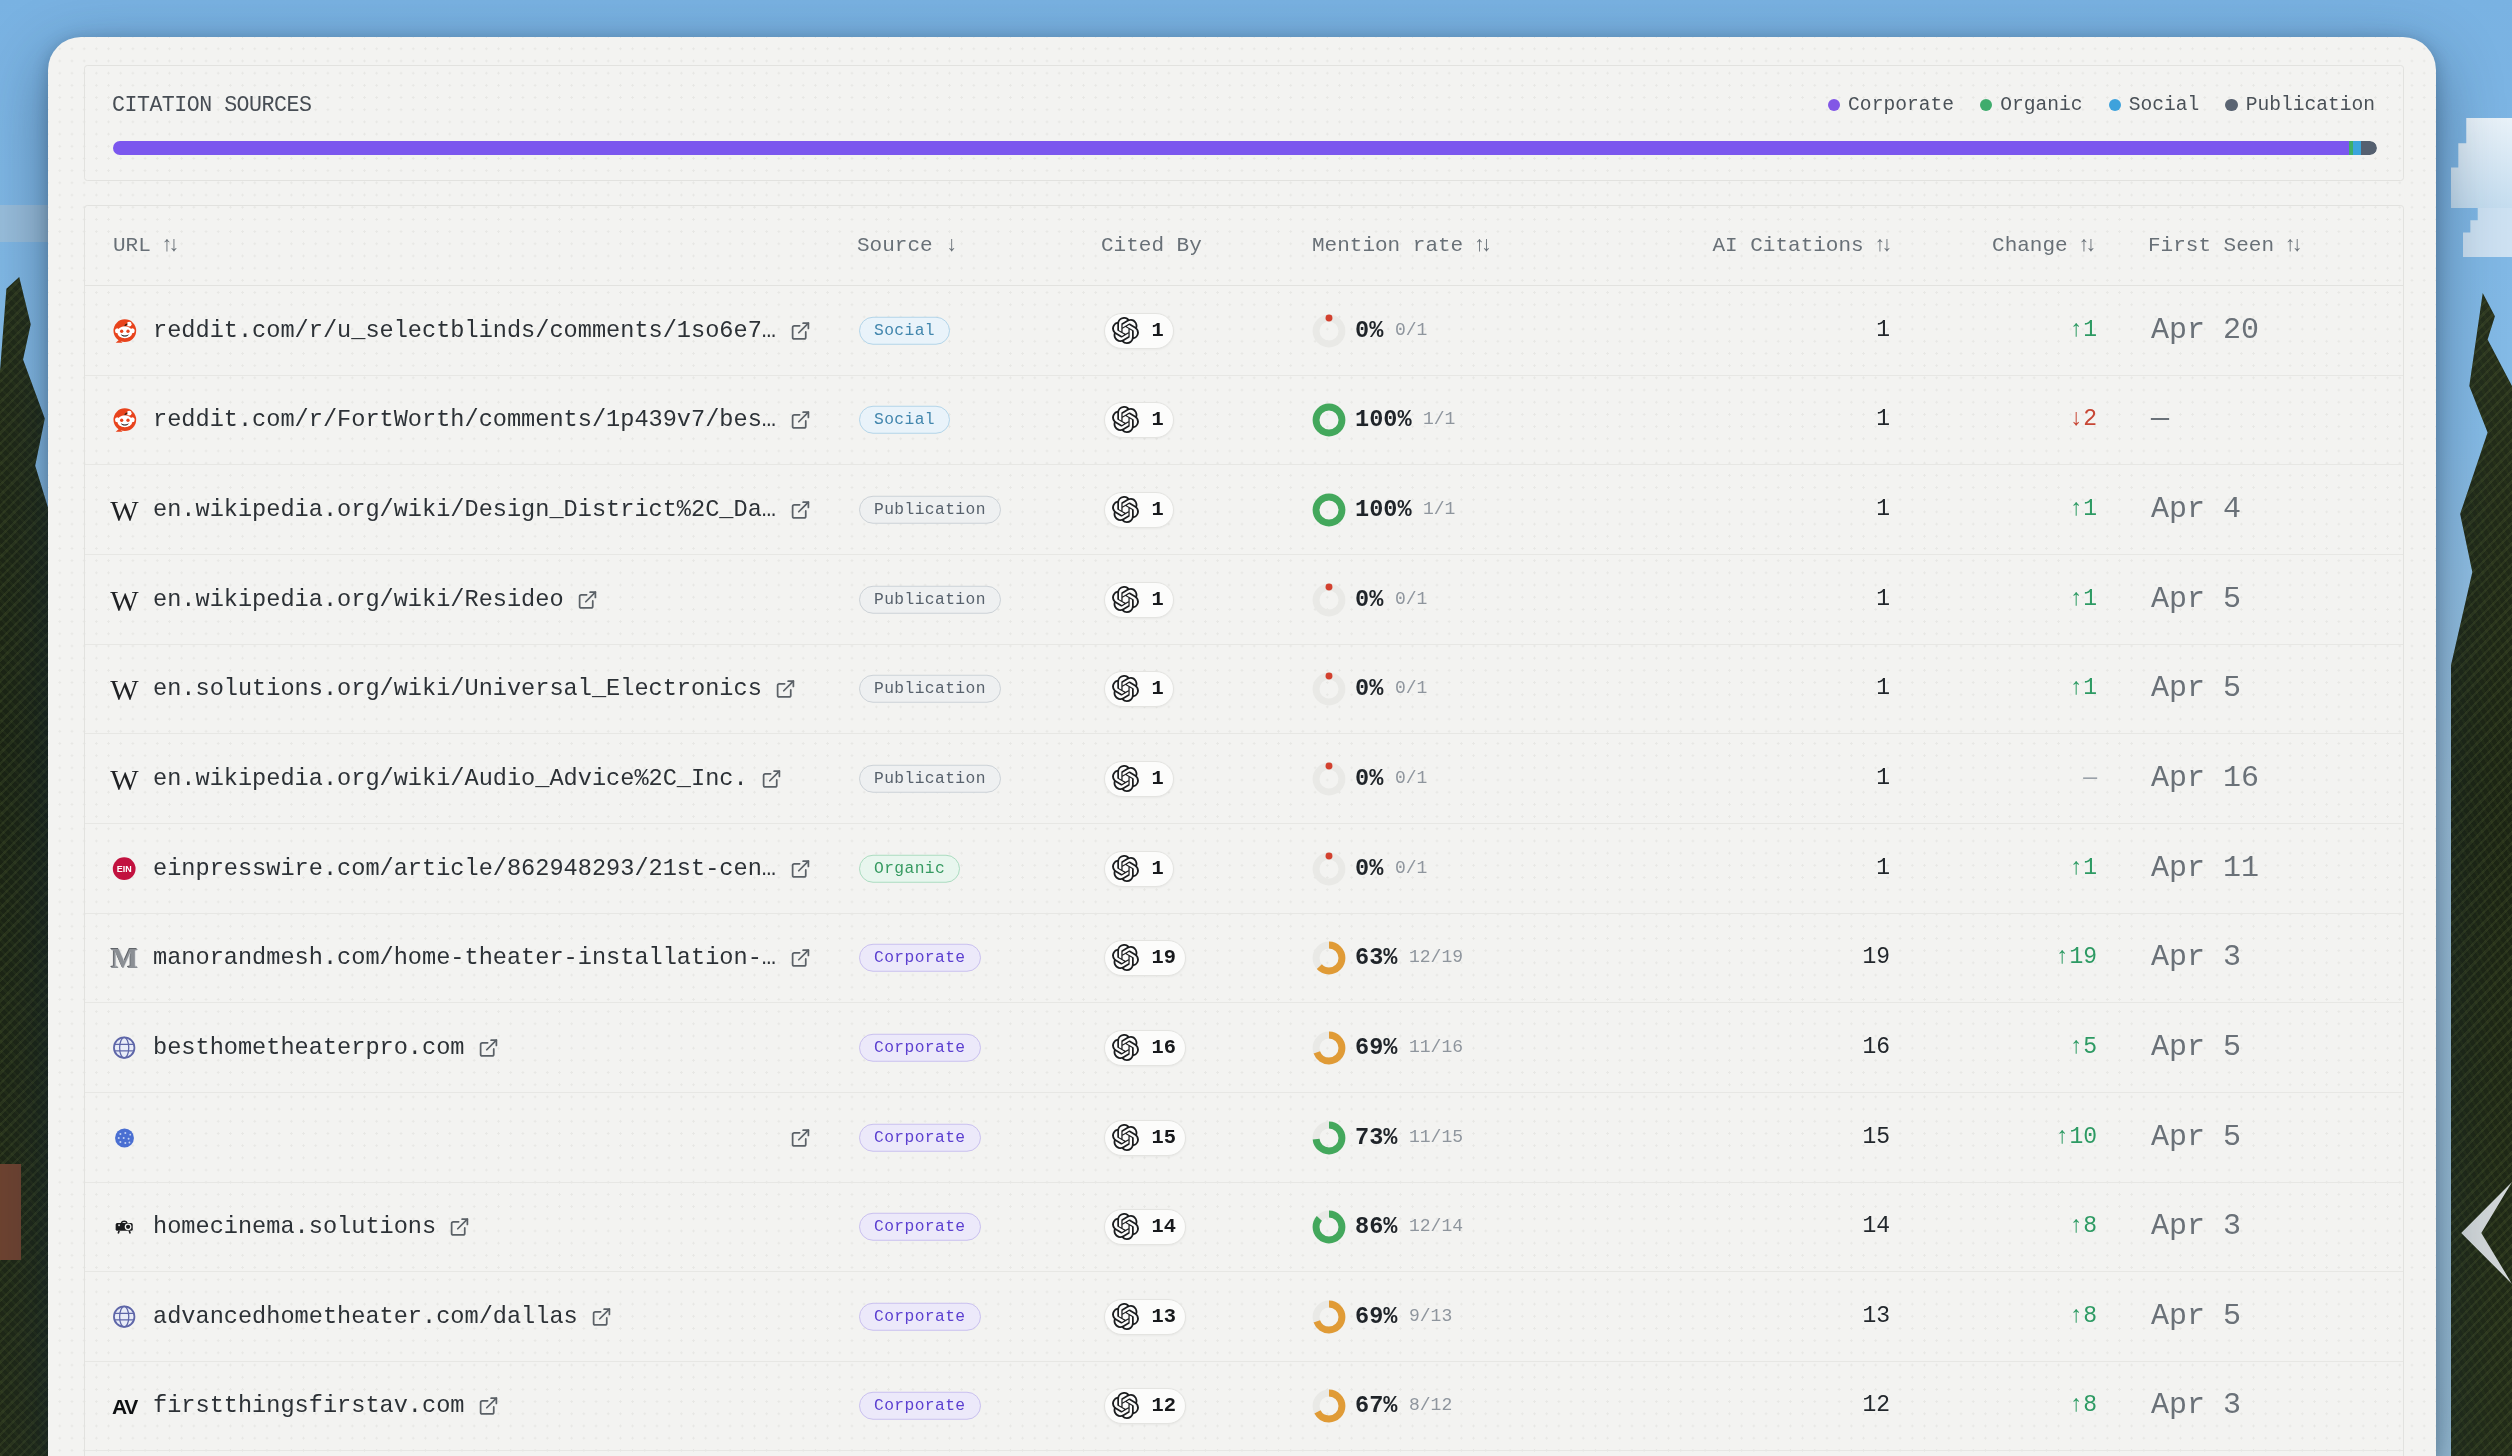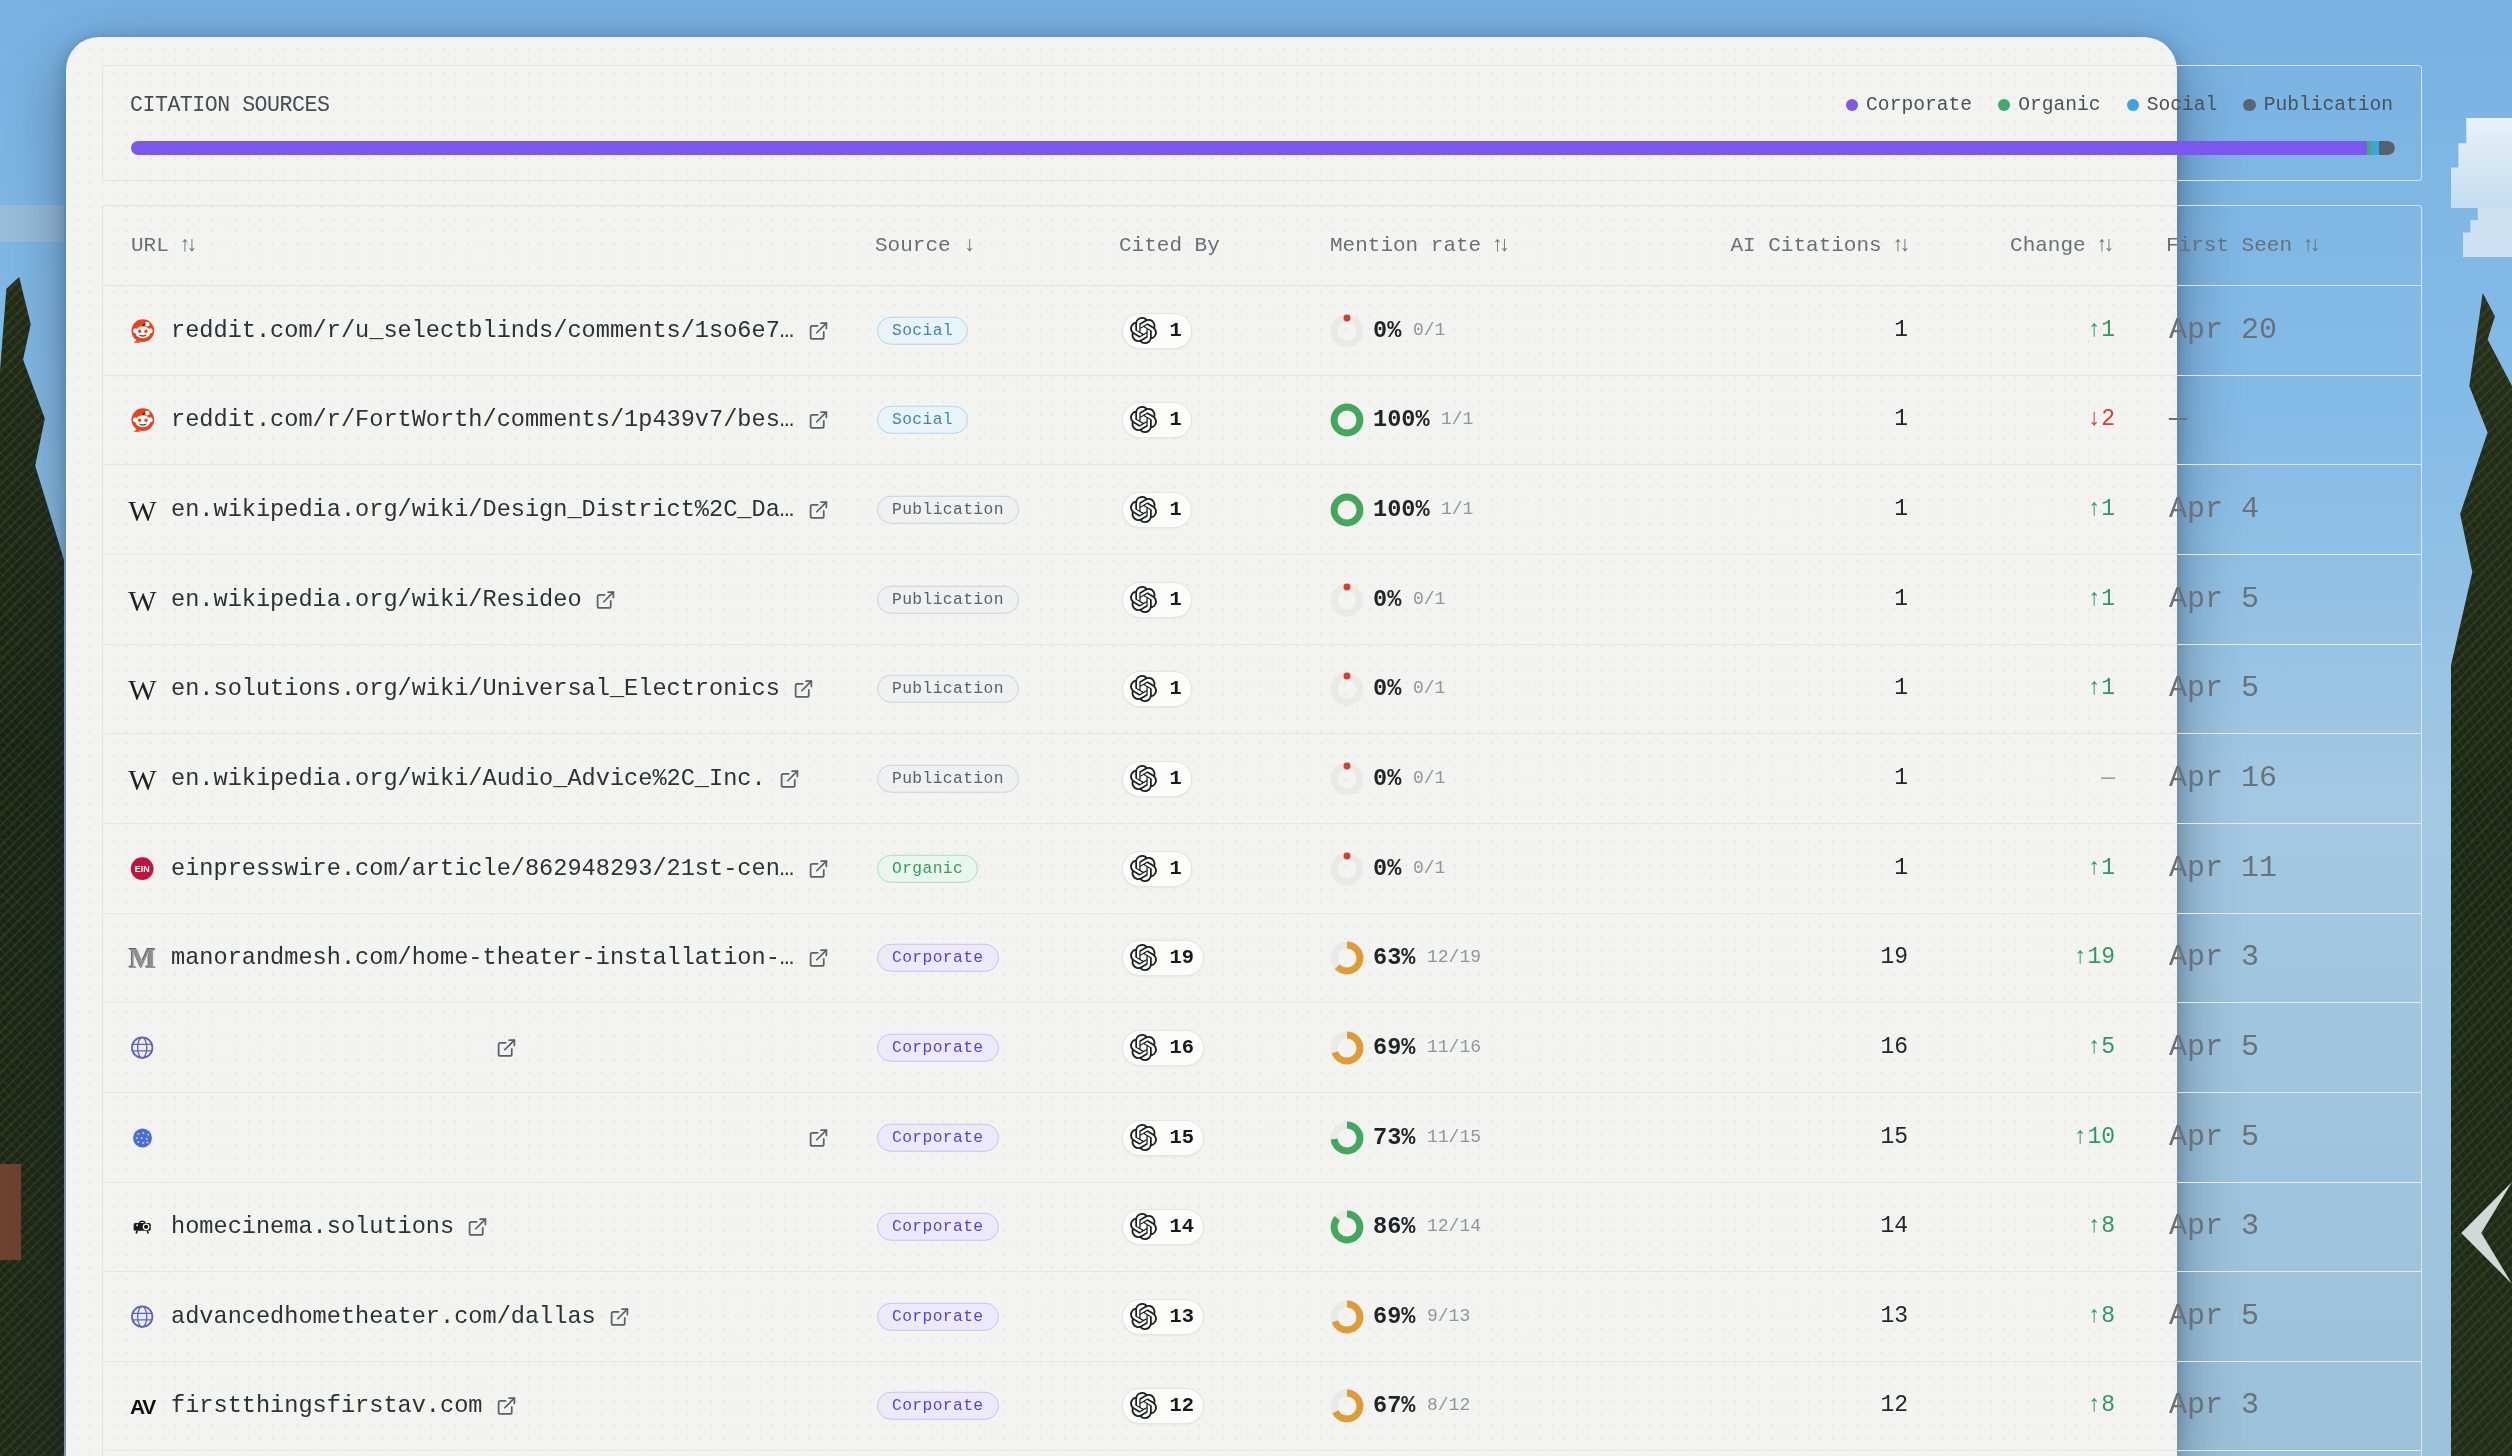--- a/index.html
+++ b/index.html
@@ -22,21 +22,21 @@
 .bgR .tree { position:absolute; right:0; top:293px; width:61px; height:1163px;
   background:
    repeating-linear-gradient(135deg, rgba(120,134,74,.15) 0 2.4px, rgba(0,0,0,0) 2.4px 7.3px),
    repeating-linear-gradient(60deg, rgba(54,68,32,.22) 0 2.4px, rgba(0,0,0,0) 2.4px 6.5px),
    linear-gradient(180deg,#252f1c,#1c2514 45%,#222c19);
   clip-path:polygon(52% 0, 72% 2%, 60% 4%, 100% 8%, 100% 100%, 0 100%, 0 32%, 35% 24%, 15% 19%, 60% 12%, 30% 8%);
 }
 .bgR .arrow { position:absolute; right:0; top:1180px; width:59px; height:106px; background:#d2d7d9; clip-path:polygon(100% 2%, 14% 50%, 100% 98%, 48% 50%); }
 
 
-.card { position:absolute; left:66px; top:37px; width:2111px; height:1420px;
+.card { position:absolute; left:48px; top:37px; width:2388px; height:1420px;
   background-color:#f3f3f1;
   background-image:radial-gradient(circle, #e7e7e4 1.1px, rgba(0,0,0,0) 1.3px);
   background-size:12.2px 12.2px; background-position:5.7px 5.7px;
   border-radius:33px 33px 0 0;
   box-shadow:0 20.4px 65px rgba(15,35,60,.45), 0 3.3px 14.7px rgba(15,35,60,.25);
 }
 .sec { position:absolute; left:36px; width:2320px; border:0.8px solid #e2e2df; border-radius:3.3px; }
 .sec1 { top:28px; height:116px; }
 .title { position:absolute; left:27px; top:29px; font-size:21.6px; line-height:21px; color:#474d54; letter-spacing:-0.5px; }
 .legend { position:absolute; right:28px; top:29px; display:flex; gap:26px; font-size:19.6px; line-height:20.4px; color:#4a5158; }
@@ -368,20 +368,21 @@
   <div class="date">Apr 3</div>
 </div>
 <div class="row" style="top:797px">
   <div class="fav">
           <svg width="24.4" height="24.4" viewBox="0 0 30 30">
             <circle cx="15" cy="15" r="12.6" fill="#e8ecf8" stroke="#5e66a8" stroke-width="2.2"></circle>
             <ellipse cx="15" cy="15" rx="5.6" ry="12.6" fill="none" stroke="#5e66a8" stroke-width="1.6"></ellipse>
             <path d="M3 11 H27 M3 19 H27" stroke="#5e66a8" stroke-width="1.6" fill="none"></path>
           </svg>
         </div>
+  <div class="url">besthometheaterpro.com</div>
   <div class="ext" style="left:393px"><svg width="21" height="21" viewBox="0 0 24 24" fill="none" stroke="#5b6167" stroke-width="2" stroke-linecap="round" stroke-linejoin="round">
             <path d="M18 13v6a2 2 0 0 1-2 2H5a2 2 0 0 1-2-2V8a2 2 0 0 1 2-2h6"></path>
             <polyline points="15 3 21 3 21 9"></polyline>
             <line x1="10" y1="14" x2="21" y2="3"></line>
           </svg></div>
   <div class="badge b-cor">Corporate</div>
   <div class="pill">
           <svg width="27" height="27" viewBox="0 0 24 24">
             <path fill="#1b1d1f" d="M22.2819 9.8211a5.9847 5.9847 0 0 0-.5157-4.9108 6.0462 6.0462 0 0 0-6.5098-2.9A6.0651 6.0651 0 0 0 4.9807 4.1818a5.9847 5.9847 0 0 0-3.9977 2.9 6.0462 6.0462 0 0 0 .7427 7.0966 5.98 5.98 0 0 0 .511 4.9107 6.051 6.051 0 0 0 6.5146 2.9001A5.9847 5.9847 0 0 0 13.2599 24a6.0557 6.0557 0 0 0 5.7718-4.2058 5.9894 5.9894 0 0 0 3.9977-2.9001 6.0557 6.0557 0 0 0-.7475-7.0729zm-9.022 12.6081a4.4755 4.4755 0 0 1-2.8764-1.0408l.1419-.0804 4.7783-2.7582a.7948.7948 0 0 0 .3927-.6813v-6.7369l2.02 1.1686a.071.071 0 0 1 .038.052v5.5826a4.504 4.504 0 0 1-4.4945 4.4944zm-9.6607-4.1254a4.4708 4.4708 0 0 1-.5346-3.0137l.142.0852 4.783 2.7582a.7712.7712 0 0 0 .7806 0l5.8428-3.3685v2.3324a.0804.0804 0 0 1-.0332.0615L9.74 19.9502a4.4992 4.4992 0 0 1-6.1408-1.6464zM2.3408 7.8956a4.485 4.485 0 0 1 2.3655-1.9728V11.6a.7664.7664 0 0 0 .3879.6765l5.8144 3.3543-2.0201 1.1685a.0757.0757 0 0 1-.071 0l-4.8303-2.7865A4.504 4.504 0 0 1 2.3408 7.8956zm16.5963 3.8558L13.1038 8.364 15.1192 7.2a.0757.0757 0 0 1 .071 0l4.8303 2.7913a4.4944 4.4944 0 0 1-.6765 8.1042v-5.6772a.79.79 0 0 0-.407-.667zm2.0107-3.0231l-.142-.0852-4.7735-2.7818a.7759.7759 0 0 0-.7854 0L9.409 9.2297V6.8974a.0662.0662 0 0 1 .0284-.0615l4.8303-2.7866a4.4992 4.4992 0 0 1 6.6802 4.66zM8.3065 12.863l-2.02-1.1638a.0804.0804 0 0 1-.038-.0567V6.0742a4.4992 4.4992 0 0 1 7.3757-3.4537l-.142.0805L8.704 5.459a.7948.7948 0 0 0-.3927.6813zm1.0976-2.3654l2.602-1.4998 2.6069 1.4998v2.9994l-2.5974 1.4997-2.6067-1.4997z"></path>
           </svg>

